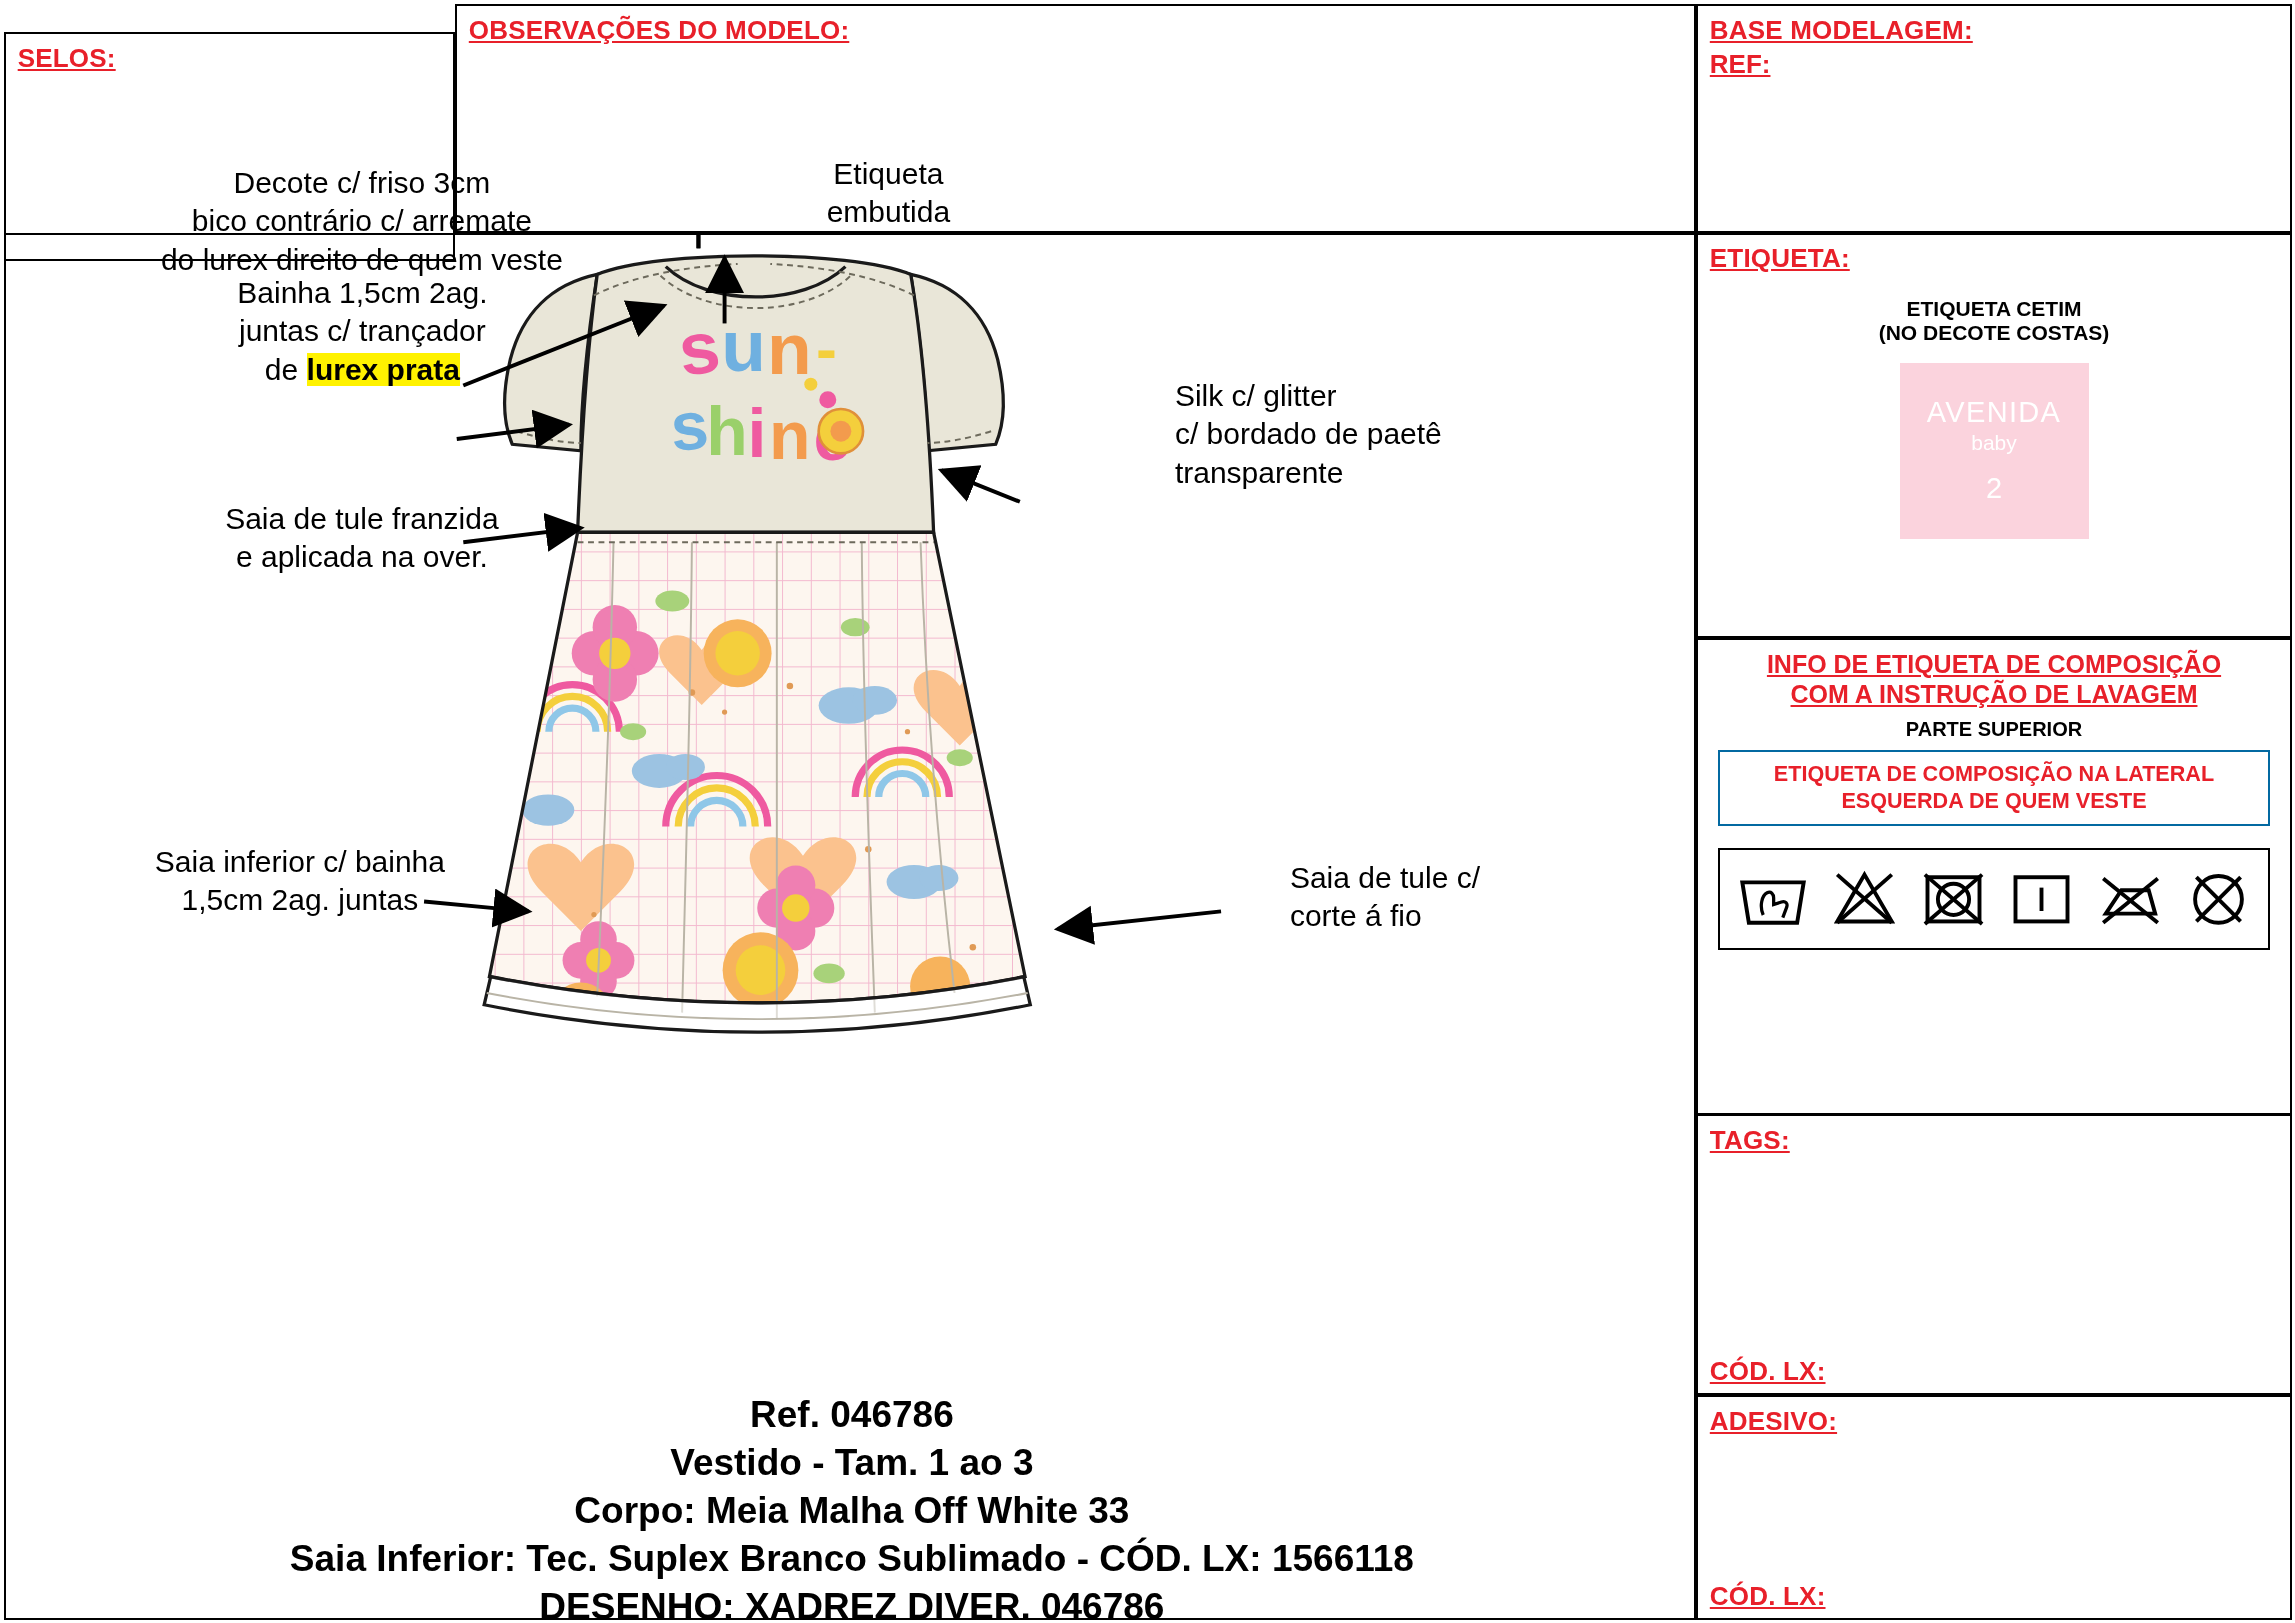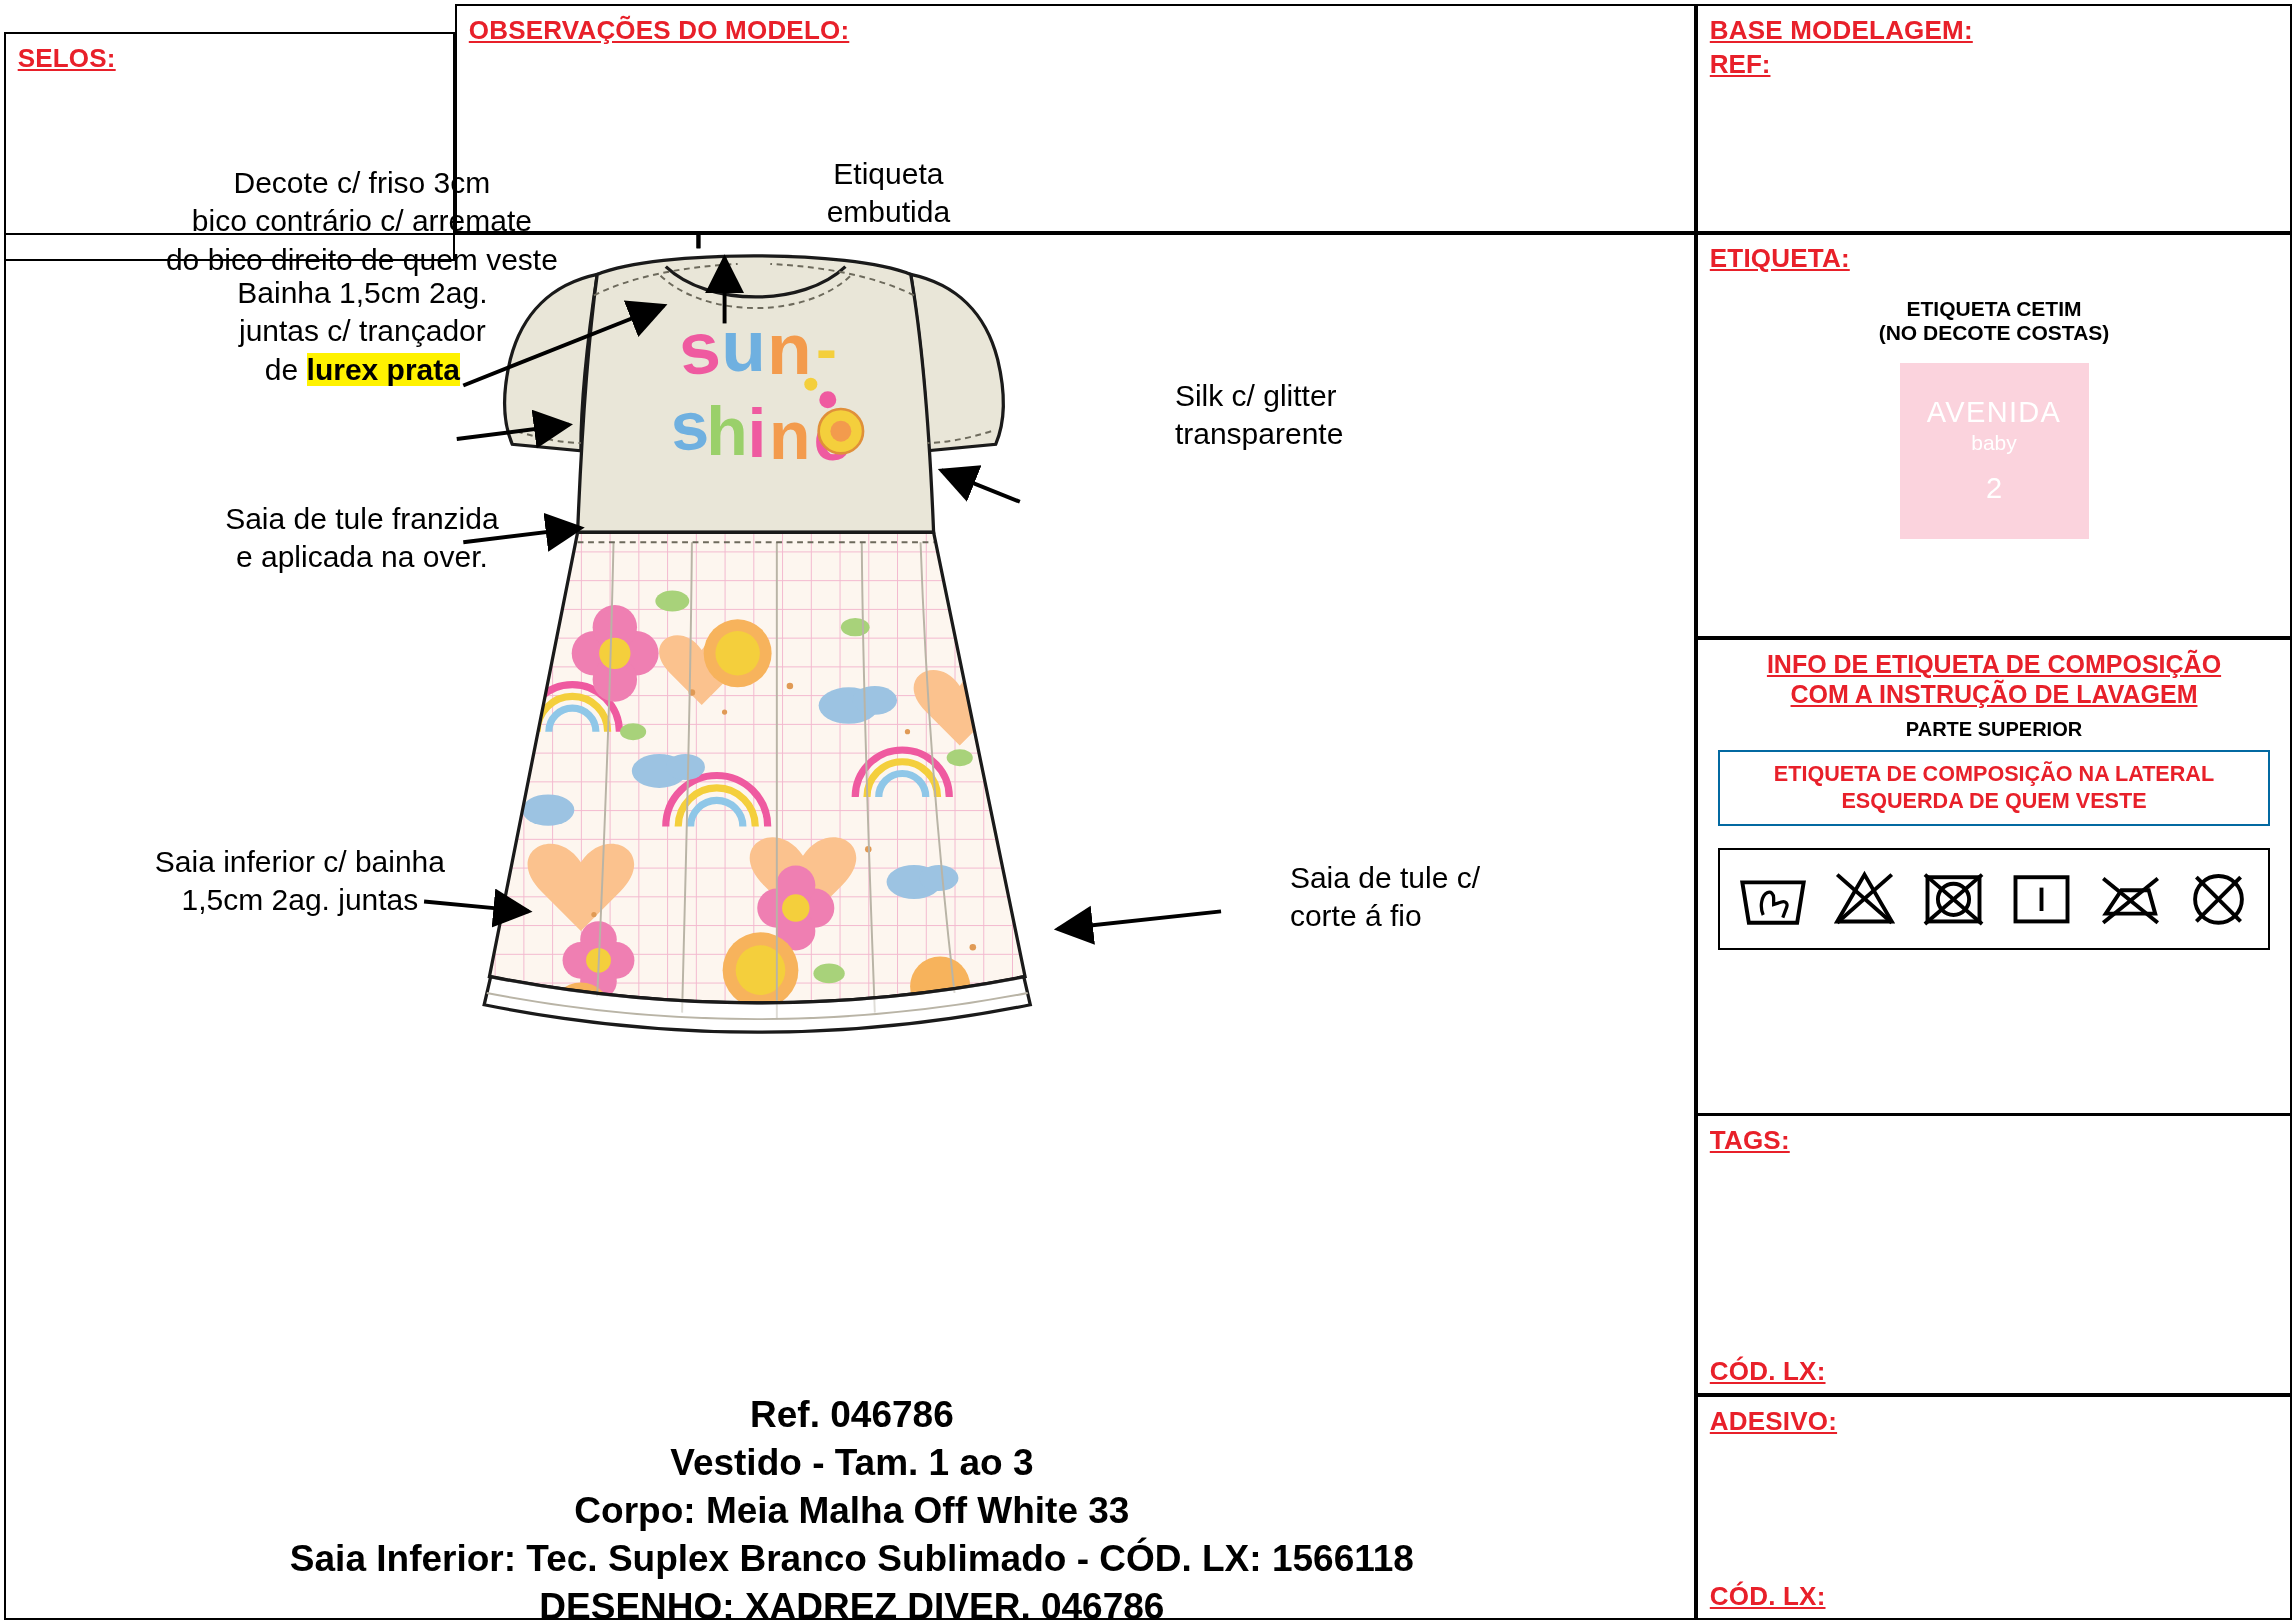--- a/index.html
+++ b/index.html
@@ -275,38 +275,39 @@
         <marker id="ah2" markerWidth="12" markerHeight="12" refX="9" refY="5" orient="auto">
           <path d="M0,0 L10,5 L0,10 z" fill="#000"></path>
         </marker>
       </defs>
       <line x1="1100" y1="135" x2="1100" y2="35" stroke="#000" stroke-width="6" marker-end="url(#ah2)"></line>
     </svg>
 
     <div class="note" style="left:147px;top:-71px;width:418px;">
       <div>Decote c/ friso 3cm</div>
       <div>bico contrário c/ arremate</div>
-      <div>do bico direito de quem veste</div>
+      <div>do lurex direito de quem veste</div>
     </div>
 
     <div class="note" style="left:768px;top:-80px;width:229px;">
       <div>Etiqueta</div>
       <div>embutida</div>
     </div>
 
     <div class="note" style="left:193px;top:39px;width:327px;">
       <div>Bainha 1,5cm 2ag.</div>
       <div>juntas c/ trançador</div>
       <div>
         <span>de </span><span class="hl">lurex prata</span>
       </div>
     </div>
 
     <div class="note" style="left:1169px;top:142px;width:418px;text-align:left;">
       <div>Silk c/ glitter</div>
+      <div>c/ bordado de paetê</div>
       <div>transparente</div>
     </div>
 
     <div class="note" style="left:173px;top:265px;width:366px;">
       <div>Saia de tule franzida</div>
       <div>e aplicada na over.</div>
     </div>
 
     <div class="note" style="left:111px;top:608px;width:366px;">
       <div>Saia inferior c/ bainha</div>

